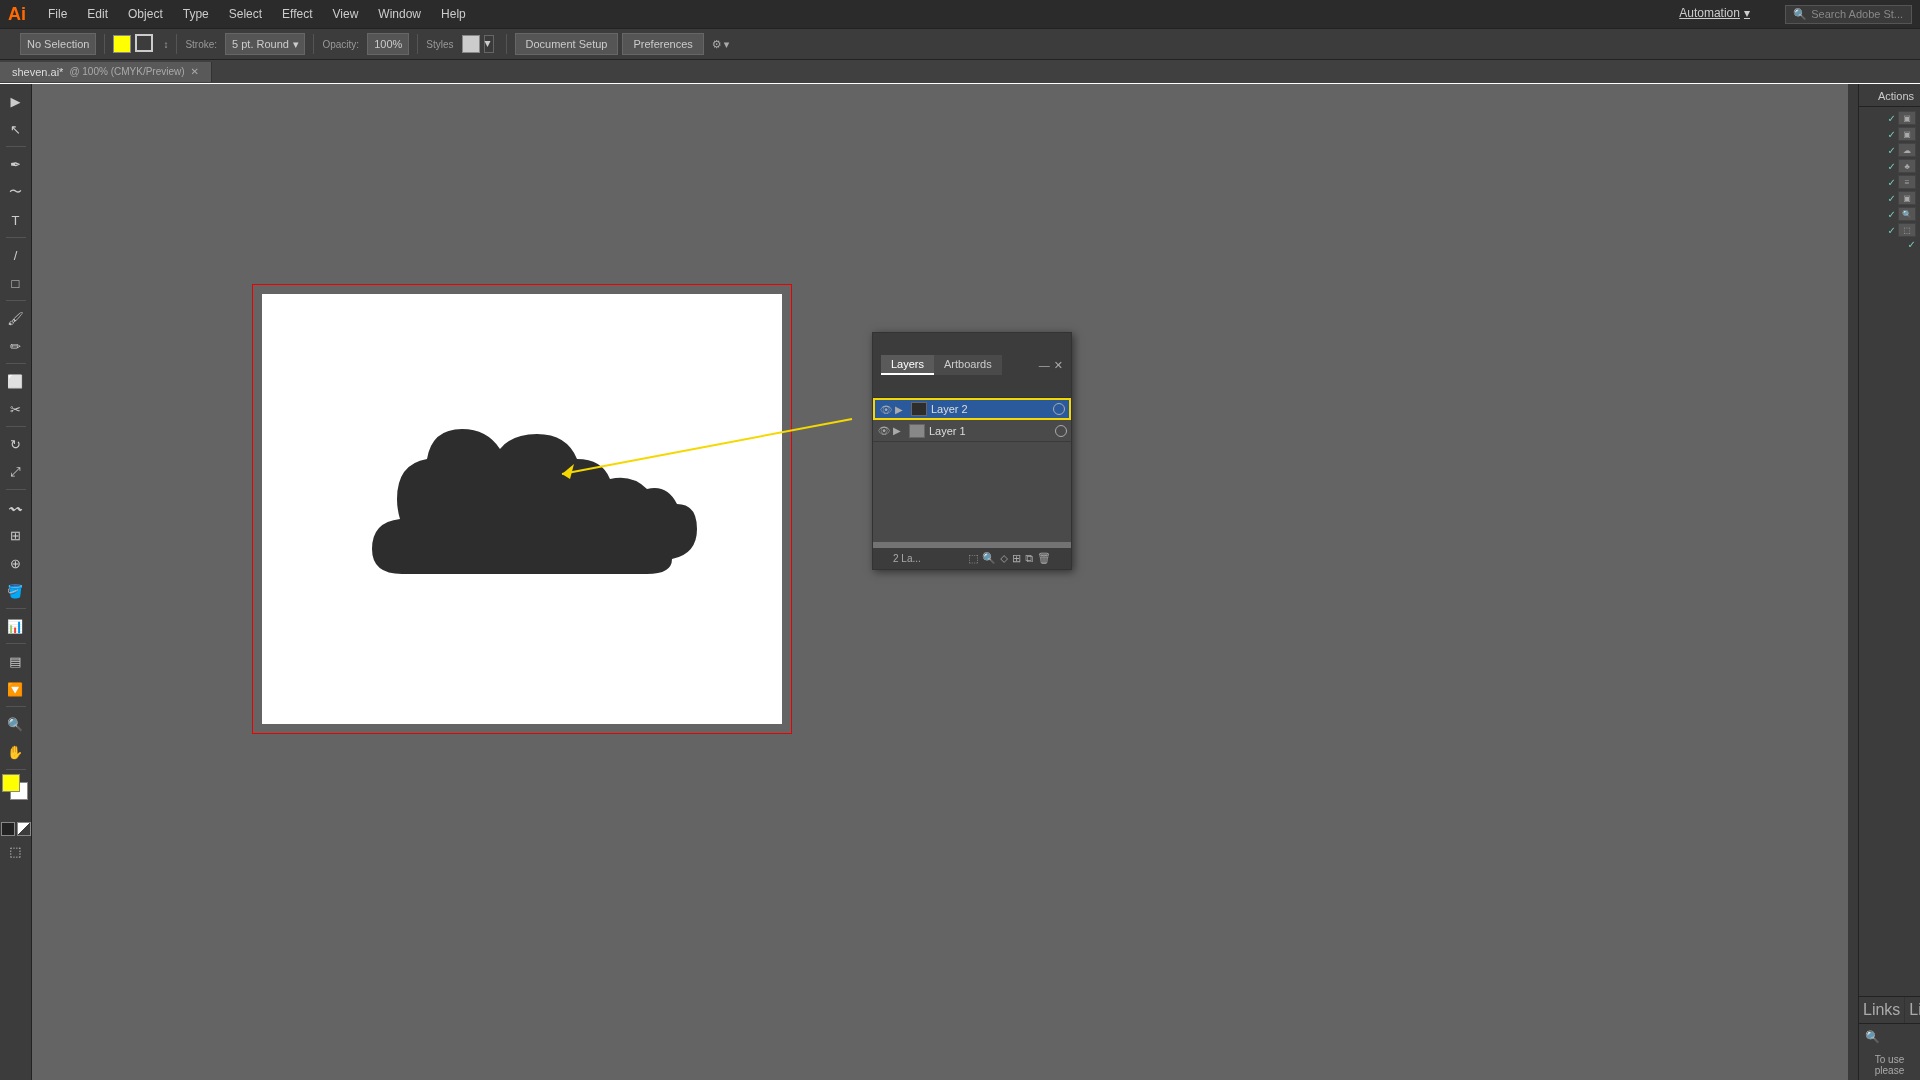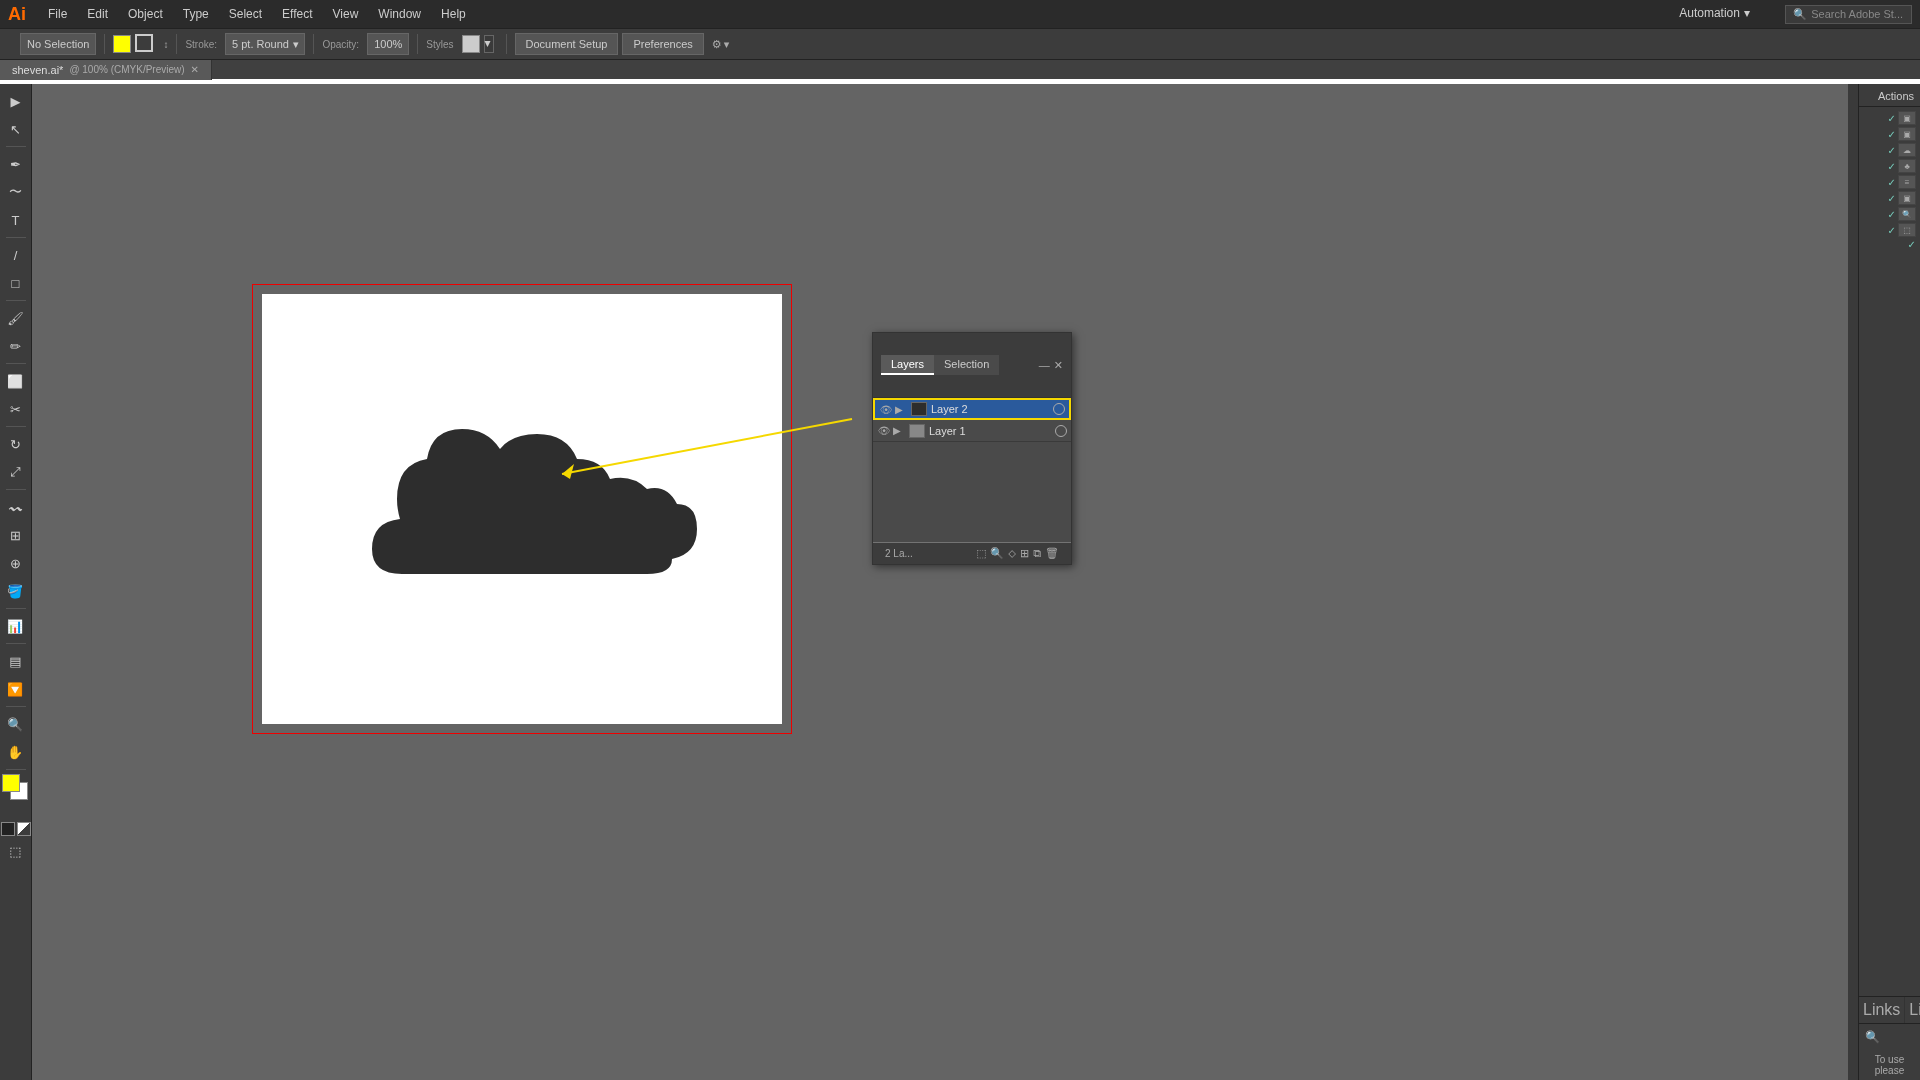--- a/index.html
+++ b/index.html
@@ -31,21 +31,21 @@
     }
     .toolbar-btn {
       background: #555; border: 1px solid #666; color: #ccc; font-size: 11px;
       padding: 2px 10px; height: 22px; display: flex; align-items: center; cursor: pointer;
     }
     .sep { width: 1px; height: 20px; background: #555; margin: 0 4px; }
 
     
     #doc-tab-bar {
       width: 100%; height: 24px; background: #404040; display: flex; align-items: center;
-      border-bottom: 5px solid #ffffff;
+      border-bottom: 1px solid #ffffff;
     }
     .doc-tab {
       background: #595959; color: #ddd; font-size: 11px; padding: 4px 12px;
       border-right: 1px solid #333; display: flex; align-items: center; gap: 6px; cursor: pointer;
     }
     .doc-tab .close-x { color: #aaa; font-size: 10px; cursor: pointer; }
 
     
     #main-area {
       display: flex; width: 100%; height: calc(1080px - 28px - 32px - 24px);
@@ -111,21 +111,21 @@
       border-bottom: 1px solid #3a3a3a; cursor: pointer; gap: 2px;
     }
     .layer-row.selected { background: #2a5a9c; border: 2px solid #f5d800; }
     .layer-eye { width: 14px; color: #aaa; font-size: 10px; text-align: center; }
     .layer-arrow { width: 12px; color: #aaa; font-size: 10px; }
     .layer-thumb { width: 16px; height: 14px; background: #888; border: 1px solid #666; margin: 0 2px; }
     .layer-name { flex: 1; font-size: 11px; color: #ddd; }
     .layer-circle { width: 12px; height: 12px; border-radius: 50%; border: 1px solid #aaa; margin-left: auto; }
 
     #layers-footer {
-      background: #3c3c3c; border-top: 1px solid #737373; padding: 4px 12px;
+      background: #3c3c3c; border-top: 6px solid #737373; padding: 4px 20px;
       display: flex; align-items: center; justify-content: space-between;
     }
     .layers-count { font-size: 10px; color: #aaa; }
     .layers-footer-btns { display: flex; gap: 4px; }
     .footer-btn { color: #aaa; font-size: 11px; cursor: pointer; background: none; border: none; }
 
     
     #right-panel {
       width: 62px; background: #3c3c3c; border-left: 1px solid #222;
       display: flex; flex-direction: column;
@@ -150,21 +150,21 @@
     .bottom-tab { flex: 1; text-align: center; padding: 4px; font-size: 16px; color: #aaa; cursor: pointer; border-right: 1px solid #333; }
     .bottom-tab:last-child { border-right: none; }
 
     #right-search {
       padding: 6px; border-top: 1px solid #222;
     }
 
     
     #automation-label {
       position: absolute; top: 0; right: 160px; color: #ccc; font-size: 12px;
-      background: #2b2b2b; padding: 6px 10px; display: flex; align-items: center; gap: 4px;
+      background: #2b2b2b; padding: 6px 10px; display: flex; align-items: center; gap: 4px; text-decoration: underline;
     }
 
     .to-use-label {
       font-size: 10px; color: #aaa; padding: 4px; text-align: center;
     }
   </style>
 </head>
 <body>
 
 <div id="menu-bar">
@@ -316,21 +316,21 @@
 
     <svg id="pointer-line" style="position:absolute; top:330px; left:530px; width:320px; height:80px; overflow:visible;">
       <line x1="0" y1="60" x2="290" y2="5" stroke="#f5d800" stroke-width="2"></line>
       <polygon points="0,60 12,50 8,65" fill="#f5d800"></polygon>
     </svg>
 
     <div id="layers-panel">
       <div id="layers-panel-header">
         <div class="panel-tabs">
           <div class="panel-tab active">Layers</div>
-          <div class="panel-tab">Selection</div>
+          <div class="panel-tab">Artboards</div>
         </div>
         <div class="panel-controls">
           <span class="panel-ctrl-btn">—</span>
           <span class="panel-ctrl-btn">✕</span>
         </div>
       </div>
 
       <div id="layers-list">
 
         <div class="layer-row selected">

